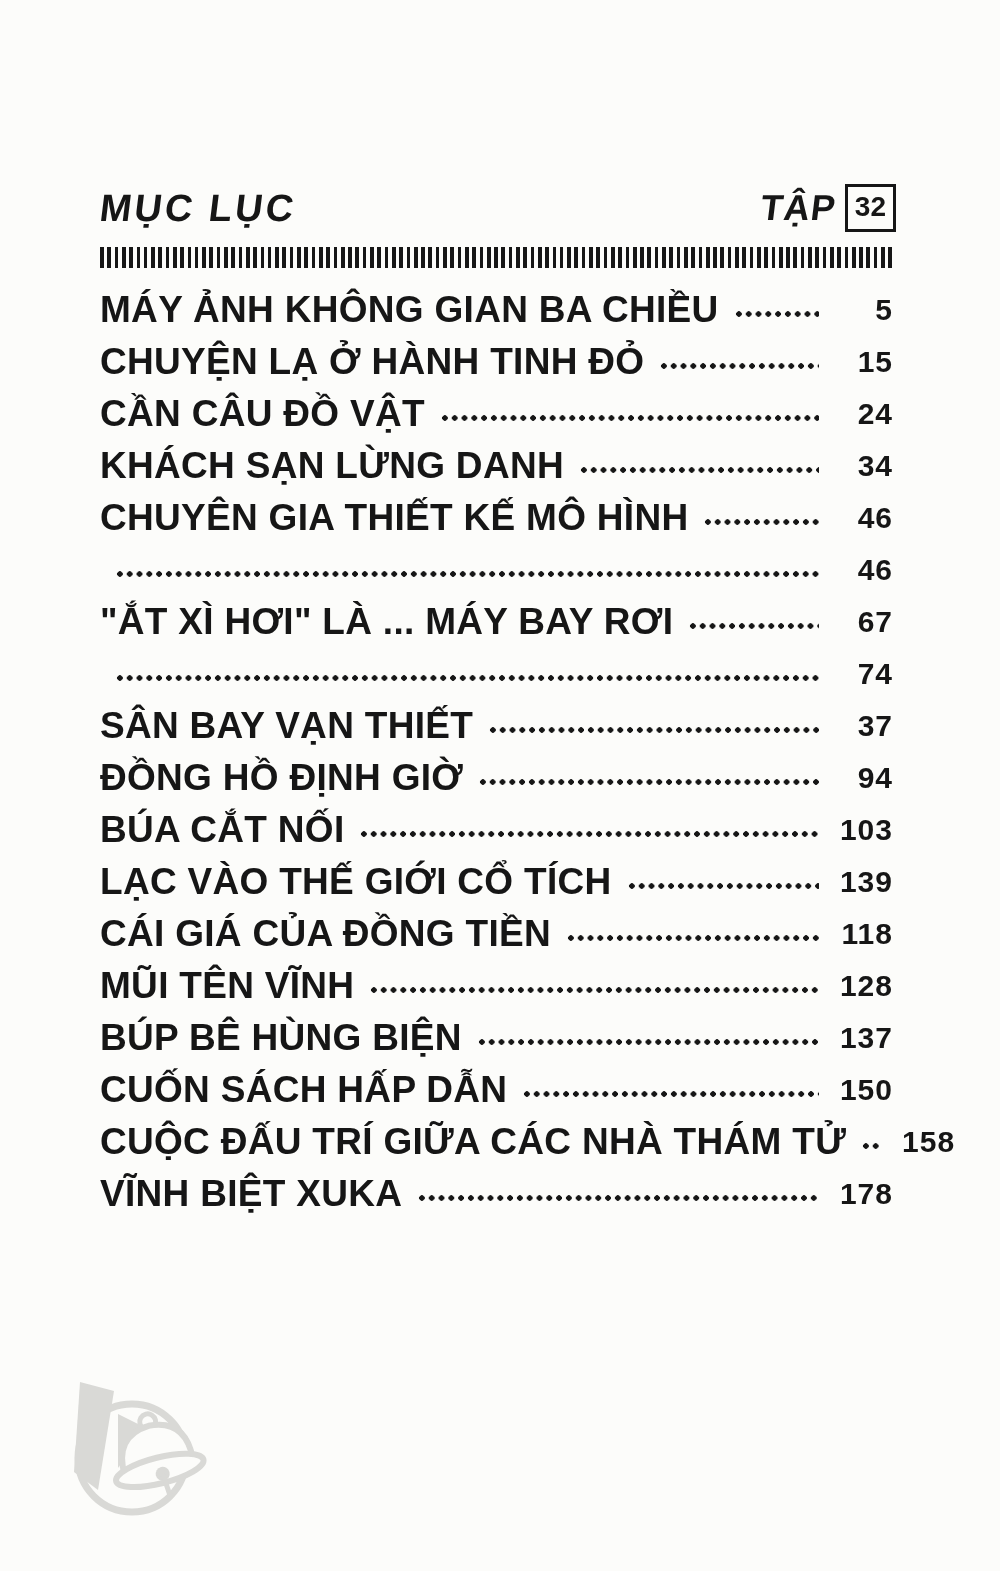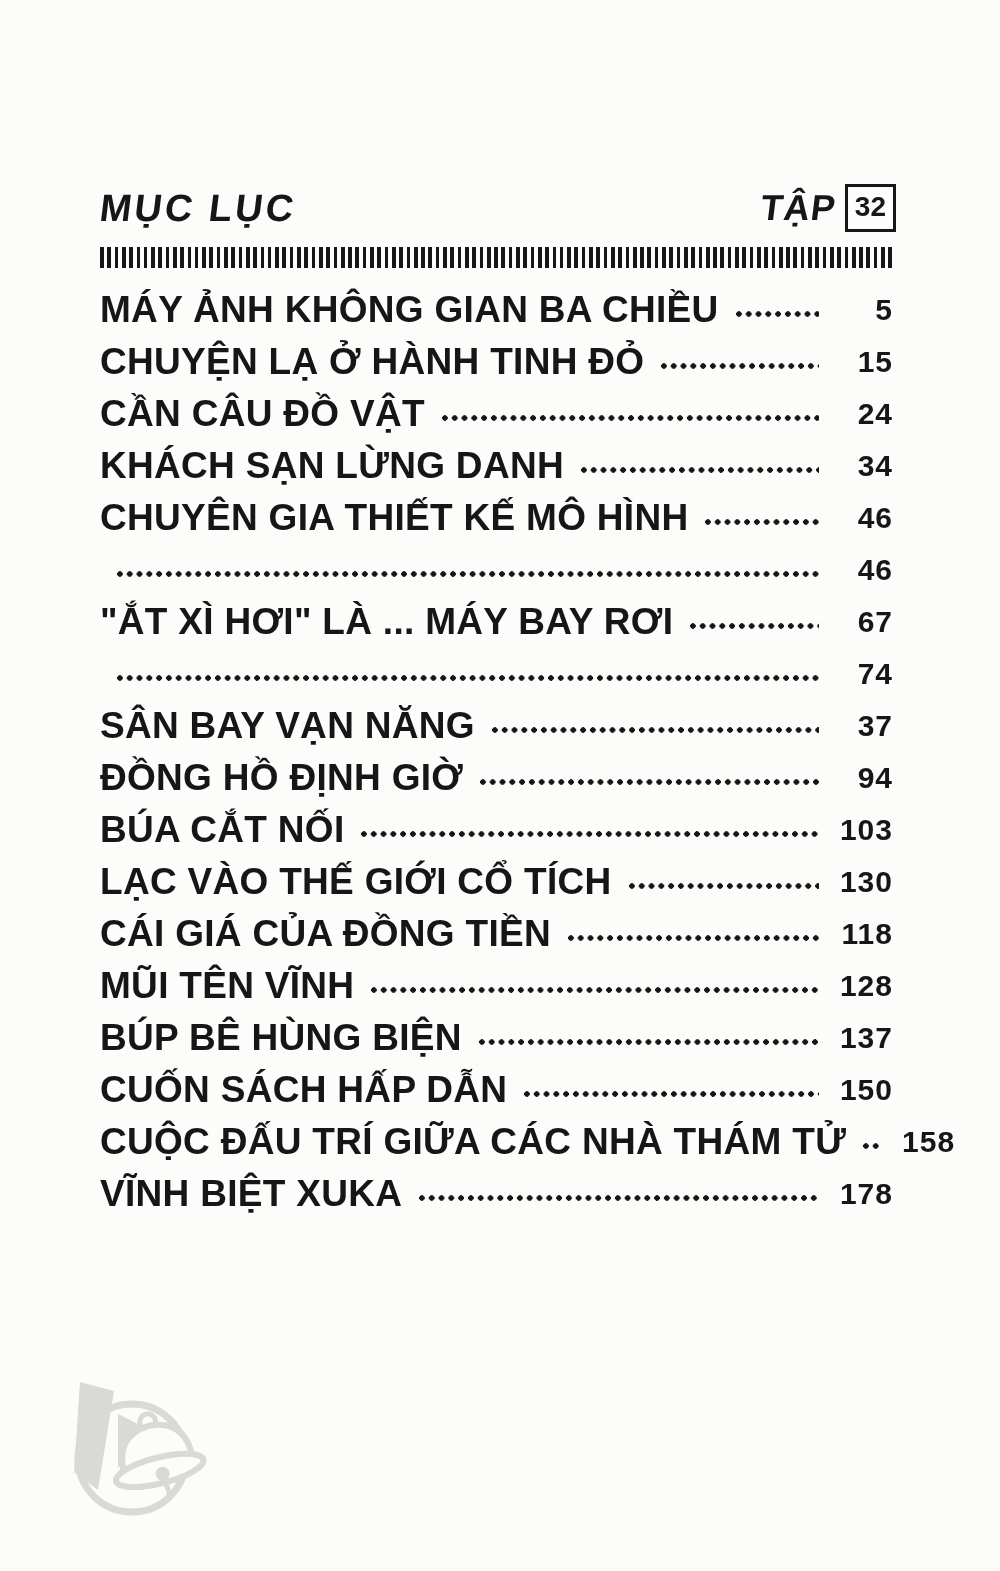--- a/index.html
+++ b/index.html
@@ -172,41 +172,41 @@
       <span class="dot-leader"></span>
       <span class="toc-page">67</span>
     </div>
 
     <div class="toc-row">
       <span class="dot-leader"></span>
       <span class="toc-page">74</span>
     </div>
 
     <div class="toc-row">
-      <span class="toc-title">SÂN BAY VẠN NĂNG</span>
+      <span class="toc-title">SÂN BAY VẠN THIẾT</span>
       <span class="dot-leader"></span>
       <span class="toc-page">37</span>
     </div>
 
     <div class="toc-row">
       <span class="toc-title">ĐỒNG HỒ ĐỊNH GIỜ</span>
       <span class="dot-leader"></span>
       <span class="toc-page">94</span>
     </div>
 
     <div class="toc-row">
       <span class="toc-title">BÚA CẮT NỐI</span>
       <span class="dot-leader"></span>
       <span class="toc-page">103</span>
     </div>
 
     <div class="toc-row">
       <span class="toc-title">LẠC VÀO THẾ GIỚI CỔ TÍCH</span>
       <span class="dot-leader"></span>
-      <span class="toc-page">130</span>
+      <span class="toc-page">139</span>
     </div>
 
     <div class="toc-row">
       <span class="toc-title">CÁI GIÁ CỦA ĐỒNG TIỀN</span>
       <span class="dot-leader"></span>
       <span class="toc-page">118</span>
     </div>
 
     <div class="toc-row">
       <span class="toc-title">MŨI TÊN VĨNH</span>

